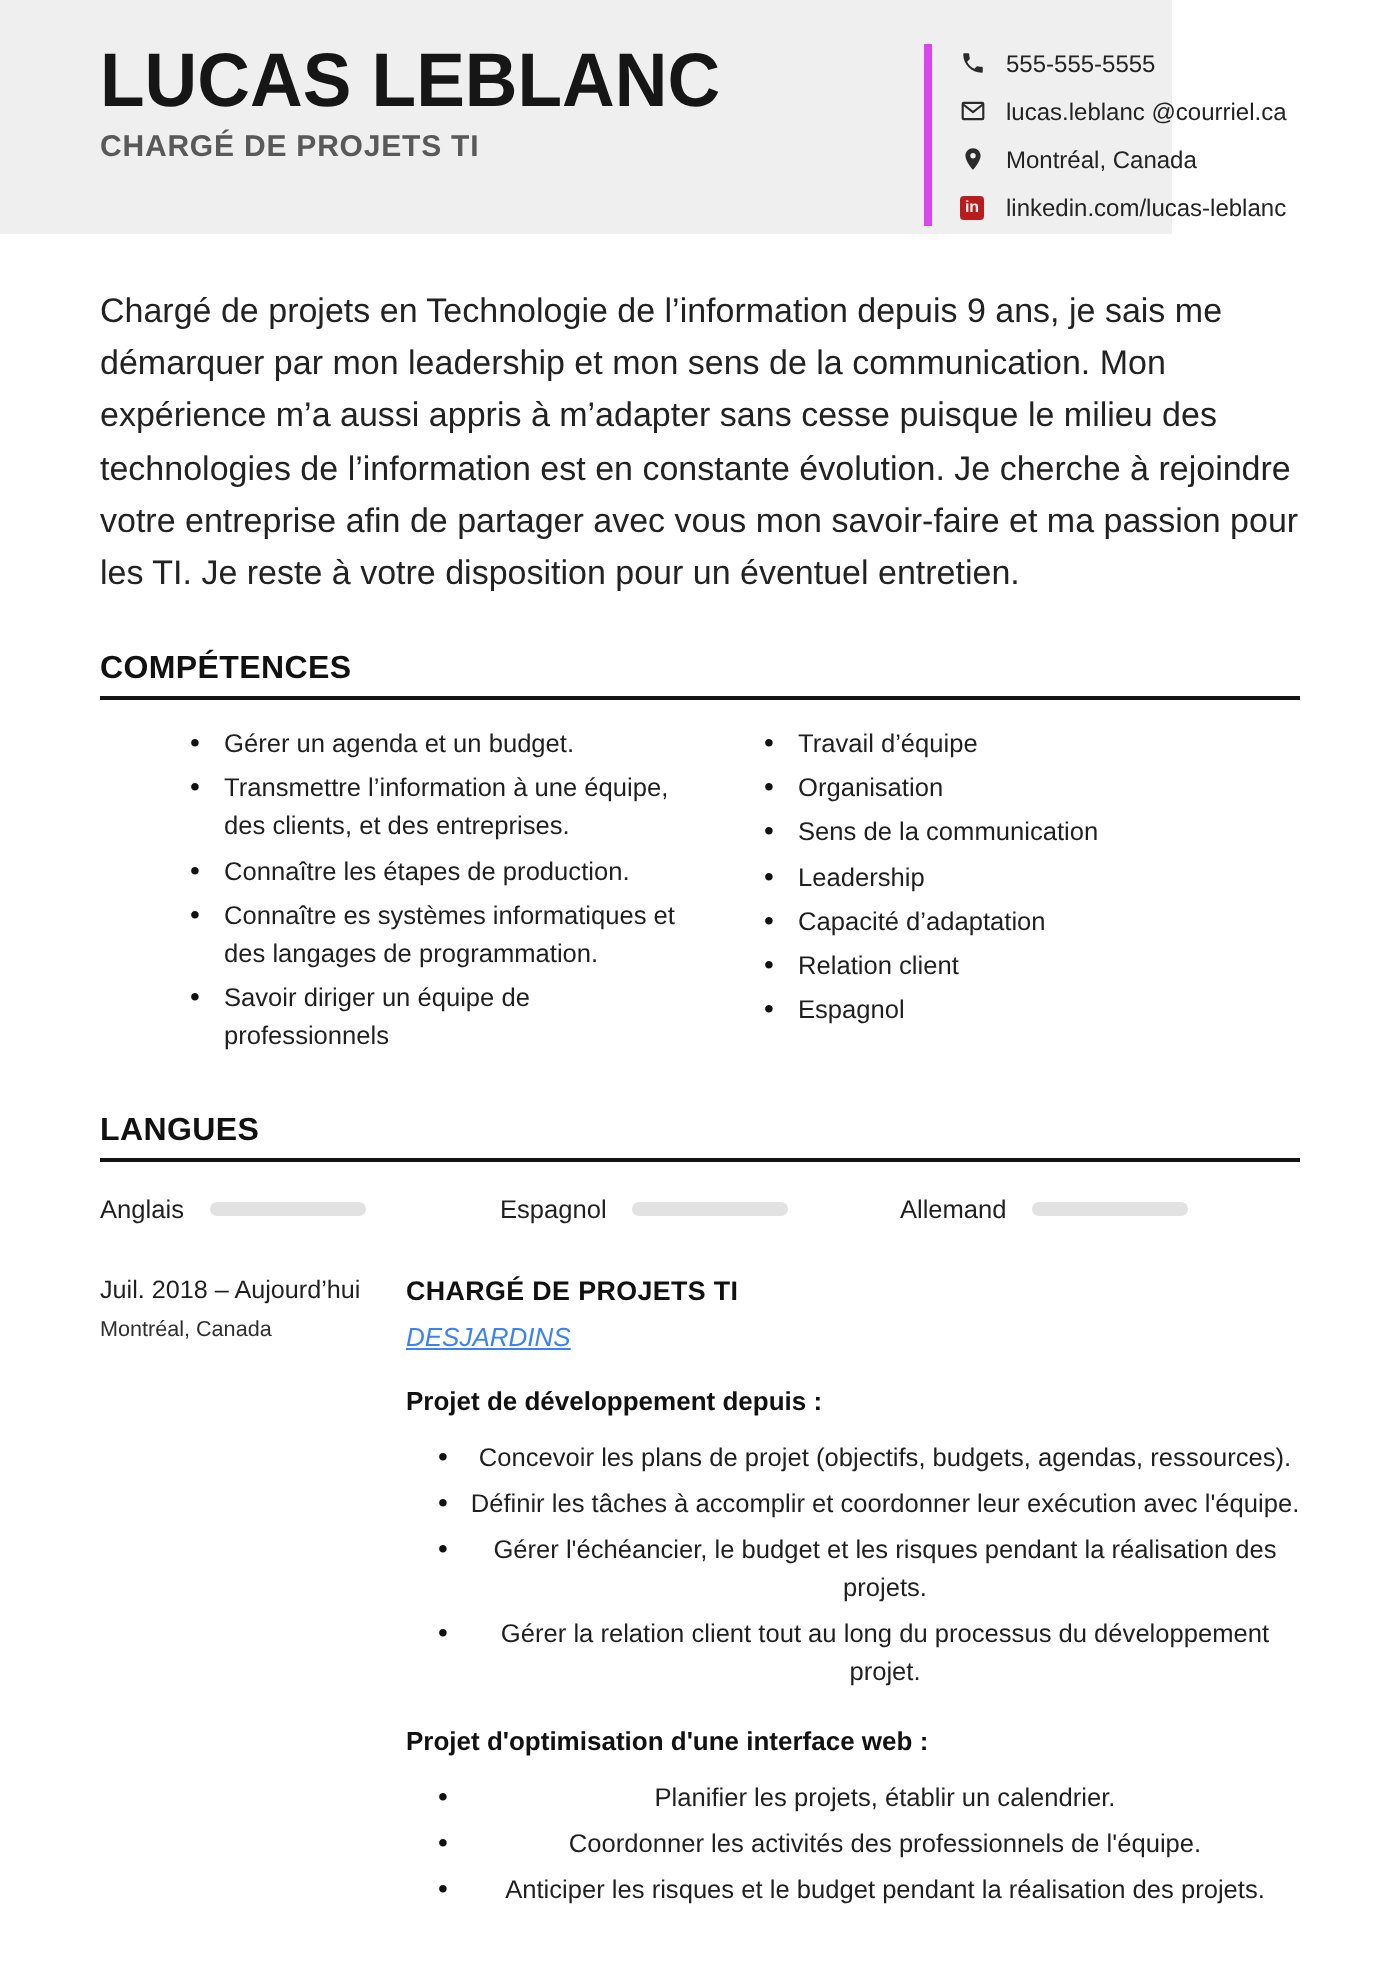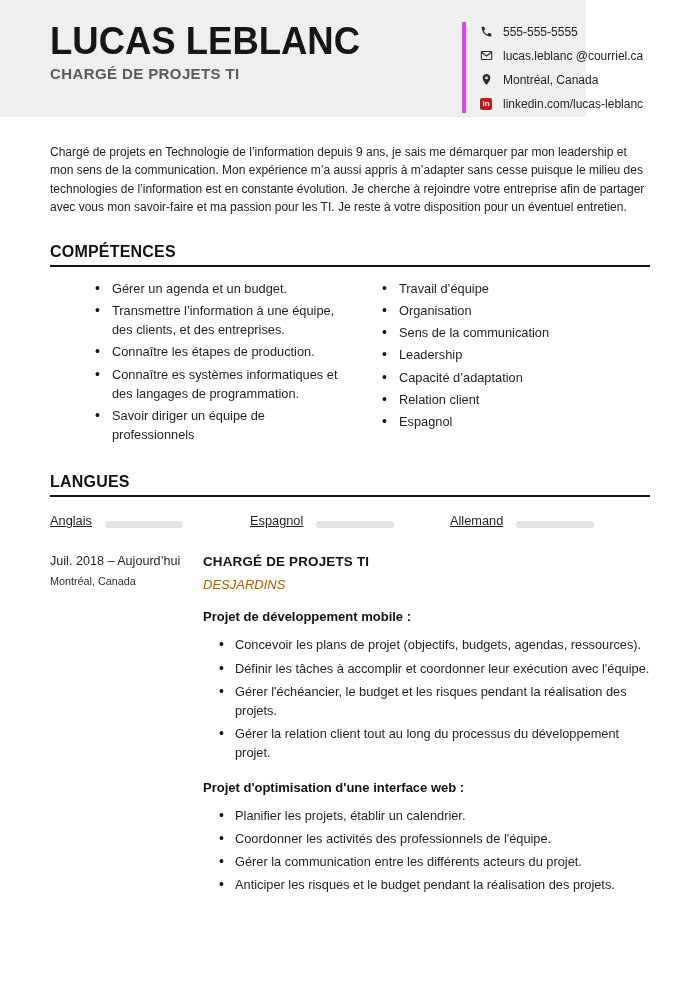--- a/index.html
+++ b/index.html
@@ -52,64 +52,64 @@
   .section { margin-top: 26px; }
   .section-heading {
     font-size: 16px; font-weight: 700; color: #111;
     letter-spacing: 0.2px;
     padding-bottom: 4px;
     border-bottom: 2.5px solid #141414;
   }
 
   .objective-text {
     margin-top: 3px;
-    font-size: 12px; line-height: 1.54; color: #222;
+    font-size: 17px; line-height: 1.54; color: #222;
   }
 
   
   .skills-cols { display: flex; margin-top: 12px; }
   ul.bullets { list-style: none; }
   ul.bullets li {
     position: relative;
     font-size: 12.8px; line-height: 1.5; color: #1f1f1f;
     padding-left: 19px; margin-bottom: 3px;
   }
   ul.bullets li::before {
     content: "\2022";
     position: absolute; left: 2px; top: -1px;
     font-size: 14px; color: #111;
   }
   .skills-left { width: 300px; padding-left: 43px; }
   .skills-right { flex: 1; padding-left: 30px; }
 
   
   .lang-row { display: flex; margin-top: 16px; }
-  .lang-item { width: 33.33%; display: flex; align-items: flex-end; text-decoration: underline; }
+  .lang-item { width: 33.33%; display: flex; align-items: center; }
   .lang-label { font-size: 12.8px; color: #1f1f1f; margin-right: 13px; }
   .lang-track {
     width: 78px; height: 7px; border-radius: 4px;
     background: #e2e2e2; overflow: hidden; position: relative;
   }
   .lang-fill {
     height: 7px; border-radius: 4px; background: #2b2b2b;
   }
 
   
   .entries { margin-top: 8px; }
   .entry { display: flex; margin-top: 14px; }
   .entry-meta { width: 153px; flex: 0 0 153px; }
   .entry-date { font-size: 12.6px; color: #1f1f1f; }
   .entry-location { font-size: 10.8px; color: #2e2e2e; margin-top: 7px; }
   .entry-main { flex: 1; }
   .entry-title { font-size: 13.4px; font-weight: 700; color: #111; letter-spacing: 0.2px; }
-  .entry-company { font-size: 13px; font-style: italic; color: #a16207; margin-top: 8px; }
+  .entry-company { font-size: 13px; font-style: italic; color: #3b82f6; margin-top: 8px; text-decoration: underline; }
   .project { margin-top: 17px; }
   .project-name { font-size: 13px; font-weight: 700; color: #111; }
   .project ul.bullets { margin-top: 11px; padding-left: 14px; }
-  .project ul.bullets li { padding-left: 18px; margin-bottom: 4px; }
+  .project ul.bullets li { padding-left: 18px; margin-bottom: 4px; text-align: center; }
 </style>
 </head>
 <body>
 
 <div class="header">
   <div class="name-block">
     <div class="name">LUCAS LEBLANC</div>
     <div class="job-title">CHARGÉ DE PROJETS TI</div>
   </div>
 
@@ -203,36 +203,35 @@
           <div class="entry-meta">
             <div class="entry-date">Juil. 2018 – Aujourd’hui</div>
             <div class="entry-location">Montréal, Canada</div>
           </div>
           <div class="entry-main">
             <div class="entry-title">CHARGÉ DE PROJETS TI</div>
             <div class="entry-company">DESJARDINS</div>
             <div>
 
             <div class="project">
-                  <div class="project-name">Projet de développement mobile :</div>
+                  <div class="project-name">Projet de développement depuis :</div>
                   <ul class="bullets">
 
                   <li>Concevoir les plans de projet (objectifs, budgets, agendas, ressources).</li>
                   <li>Définir les tâches à accomplir et coordonner leur exécution avec l'équipe.</li>
                   <li>Gérer l'échéancier, le budget et les risques pendant la réalisation des projets.</li>
                   <li>Gérer la relation client tout au long du processus du développement projet.</li>
                 </ul>
                 </div>
               <div class="project">
                   <div class="project-name">Projet d'optimisation d'une interface web :</div>
                   <ul class="bullets">
 
                   <li>Planifier les projets, établir un calendrier.</li>
                   <li>Coordonner les activités des professionnels de l'équipe.</li>
-                  <li>Gérer la communication entre les différents acteurs du projet.</li>
                   <li>Anticiper les risques et le budget pendant la réalisation des projets.</li>
                 </ul>
                 </div>
             </div>
           </div>
         </div>
       </div>
   </div>
 
 </div>

